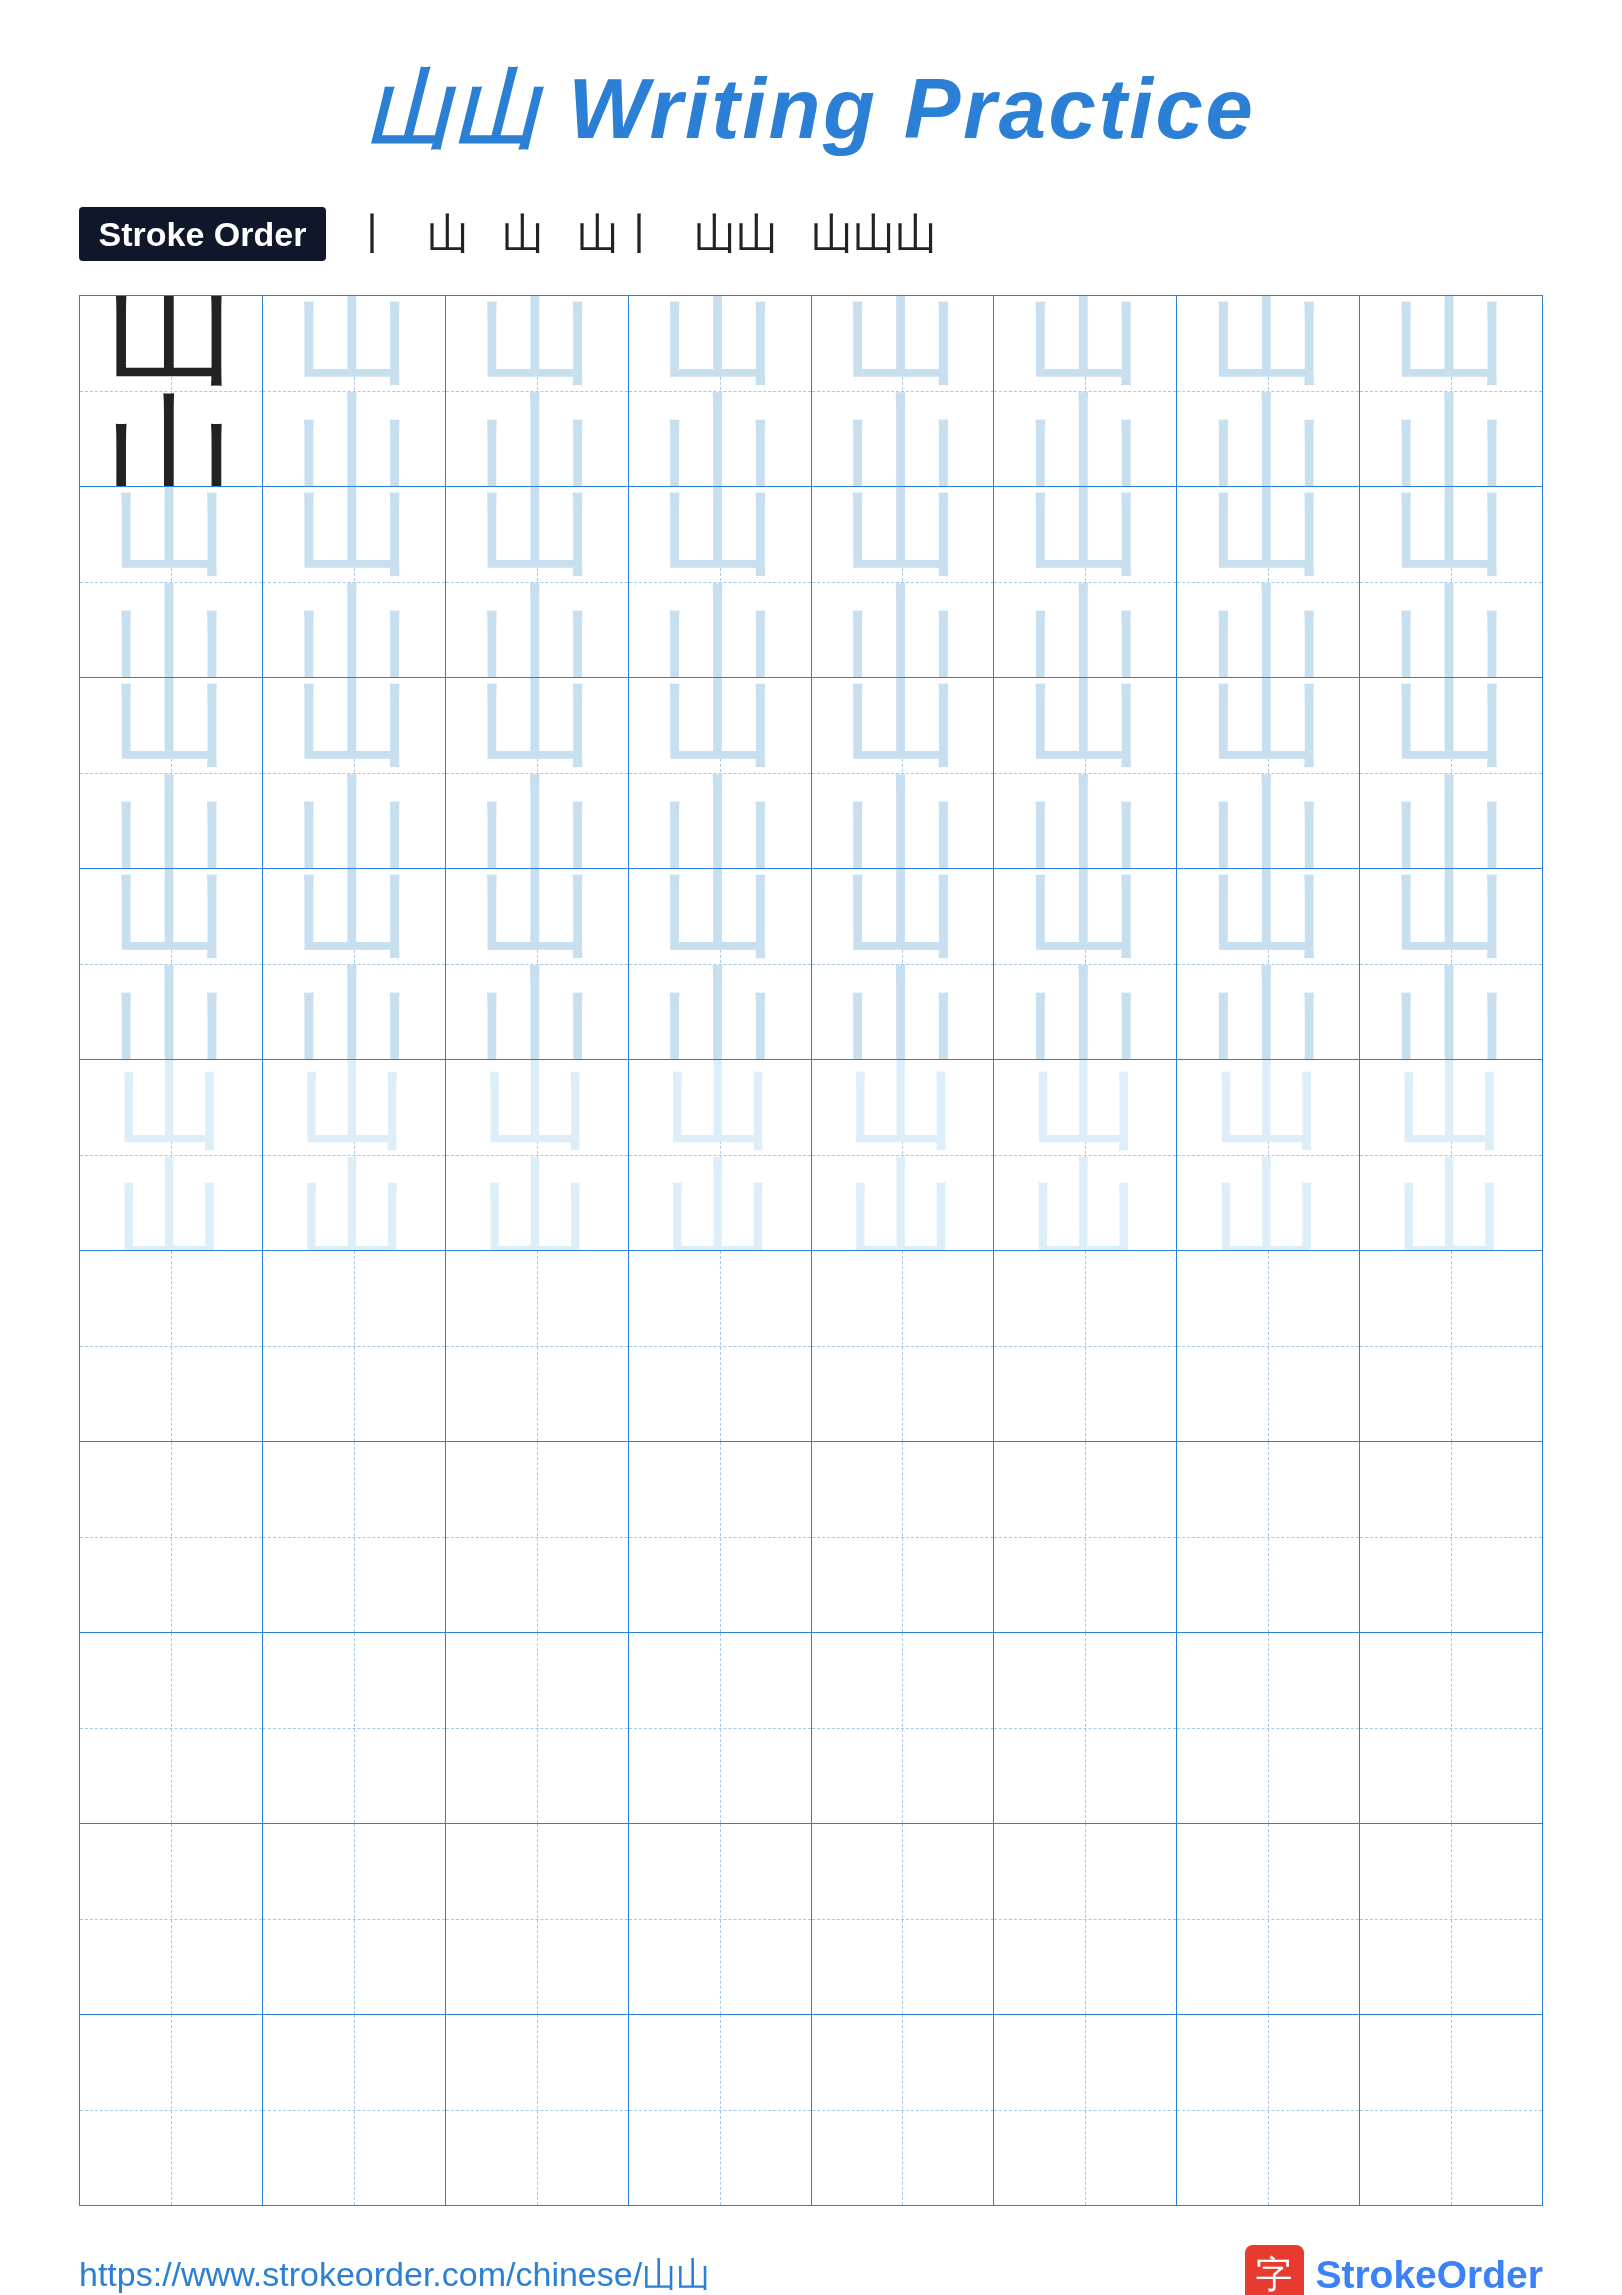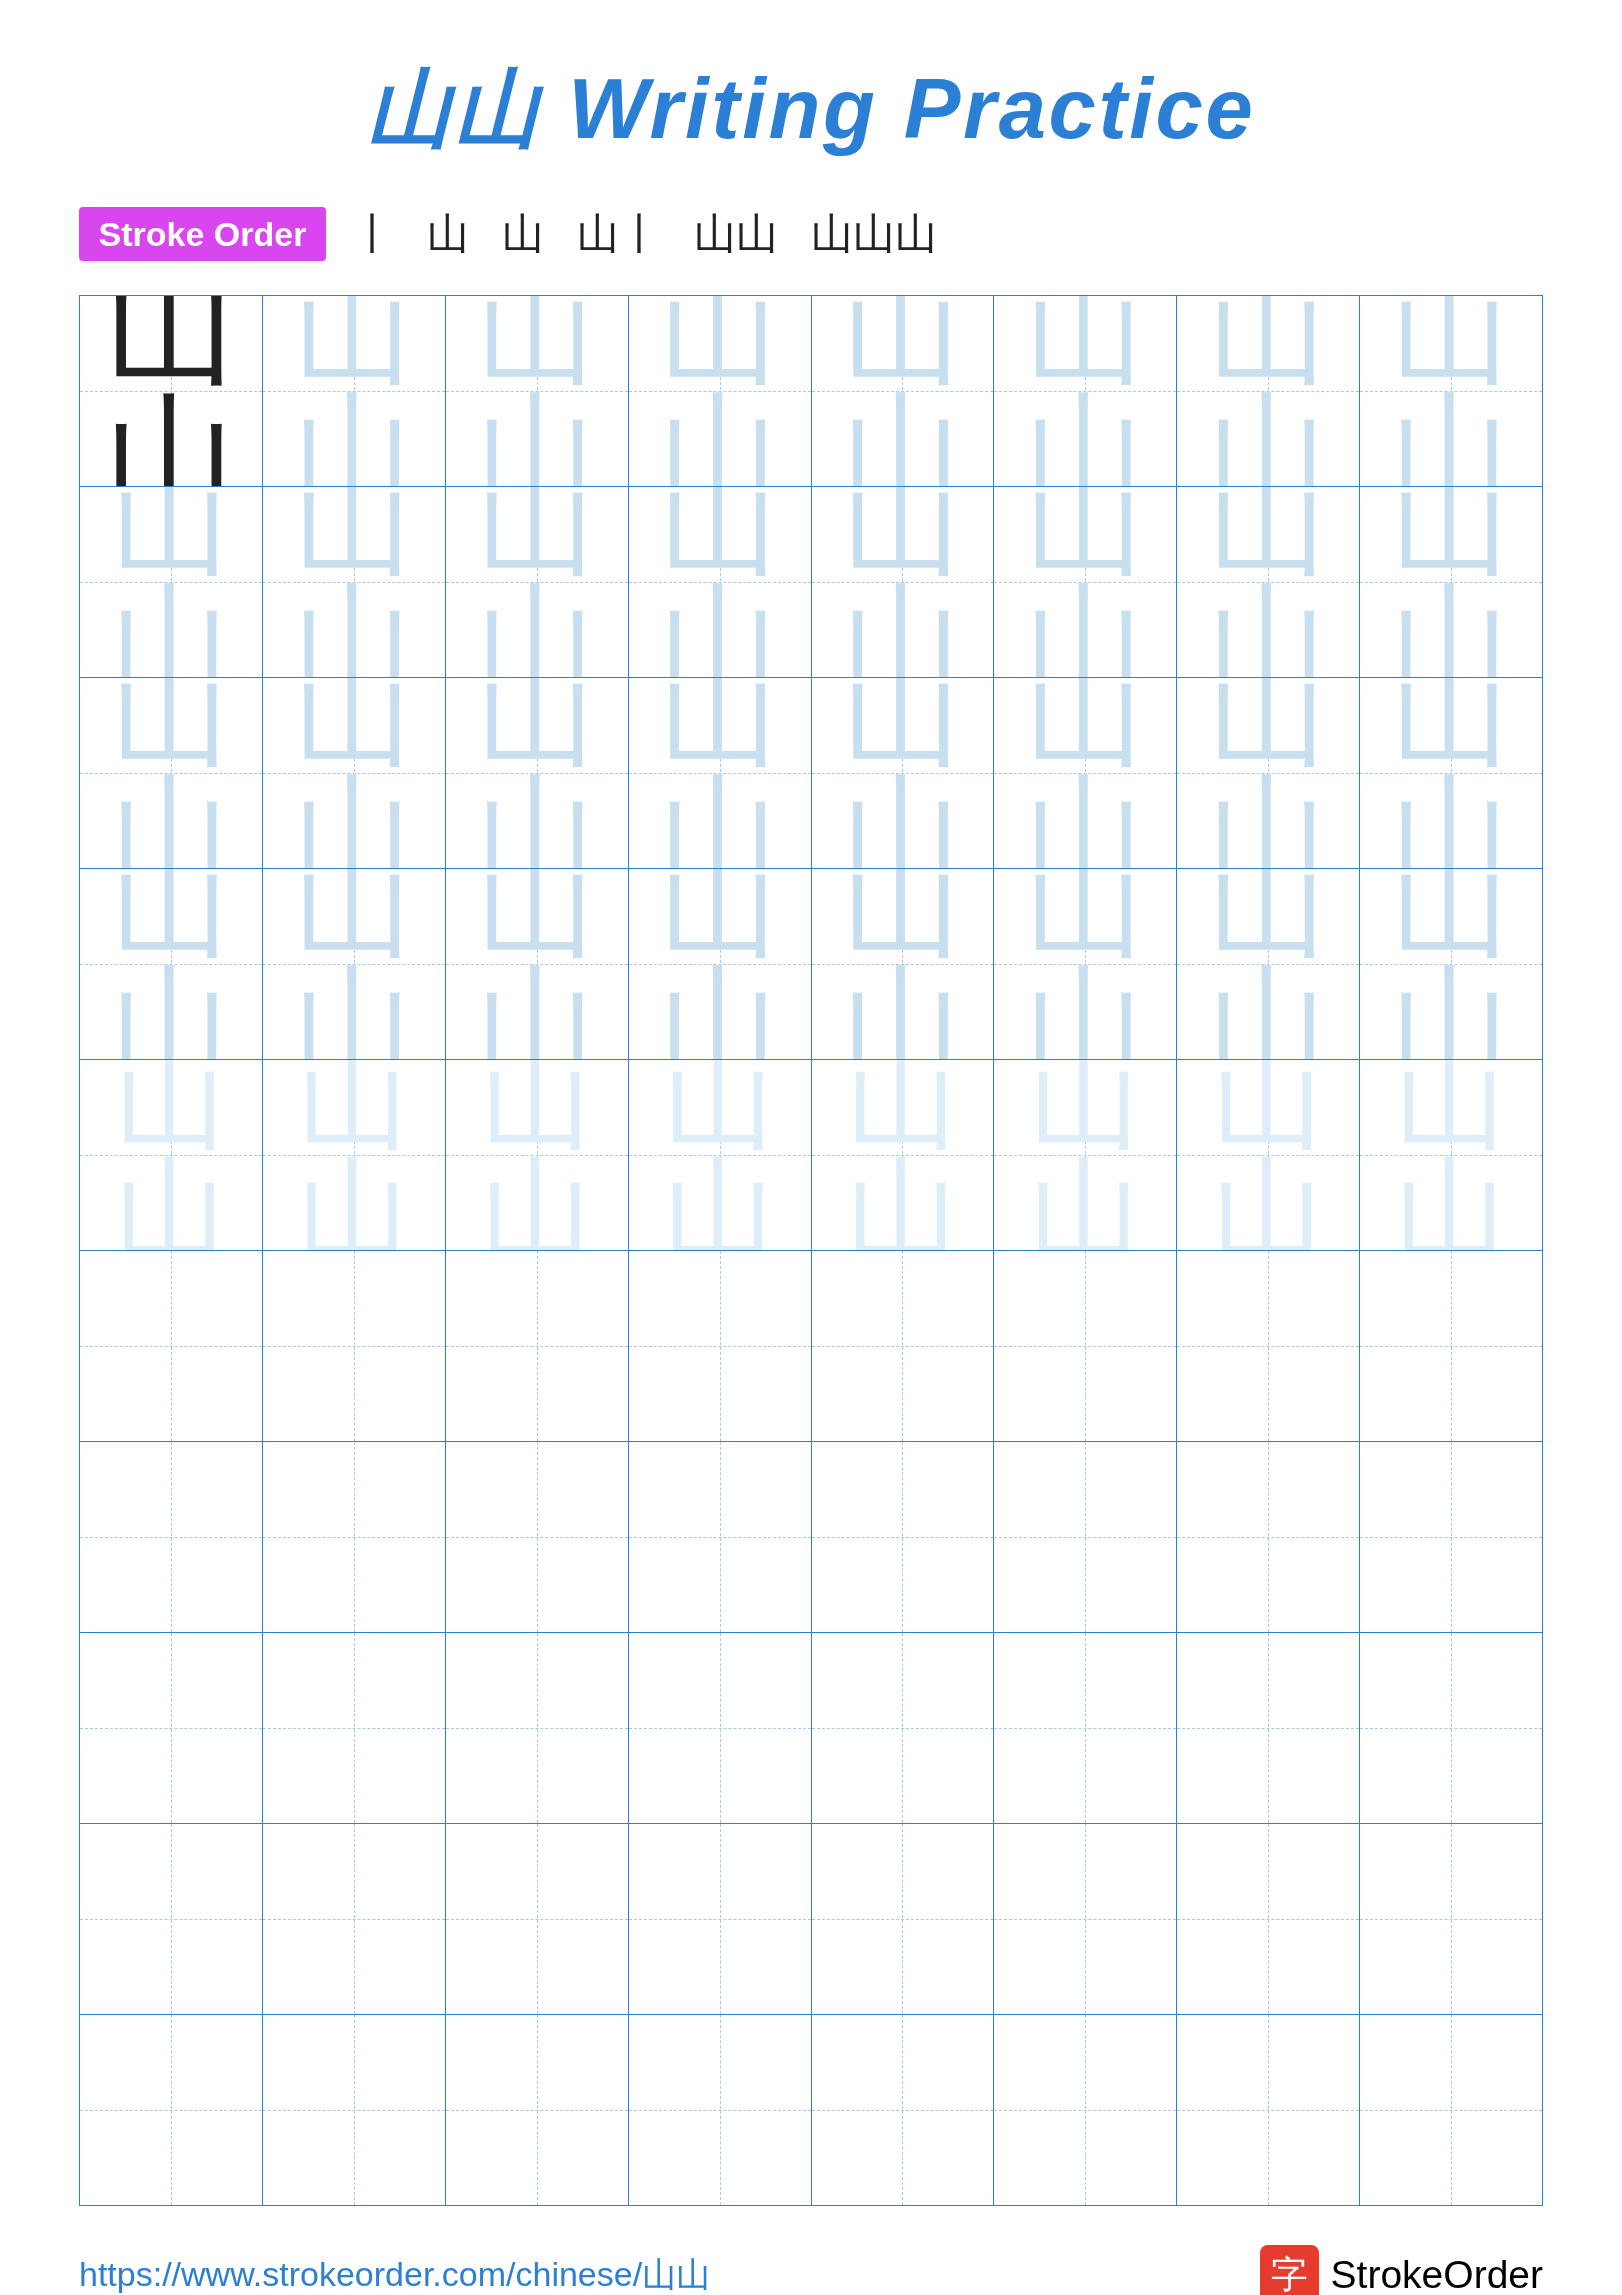--- a/index.html
+++ b/index.html
@@ -37,21 +37,21 @@
     }
 
     .stroke-order-row {
       display: flex;
       align-items: center;
       margin-bottom: 33px;
       gap: 26px;
     }
 
     .stroke-order-badge {
-      background: #d946ef;
+      background: #0f172a;
       color: #fff;
       font-size: 34px;
       font-weight: bold;
       padding: 7.9px 19.6px;
       border-radius: 3.9px;
       white-space: nowrap;
     }
 
     .stroke-steps {
       display: flex;
@@ -166,22 +166,22 @@
       display: flex;
       align-items: center;
       justify-content: center;
       font-size: 37px;
       color: #fff;
       font-family: serif;
     }
 
     .footer-brand-text {
       font-size: 39px;
-      font-weight: normal;
-      color: #000000;
+      font-weight: bold;
+      color: #3b82f6;
     }
   </style>
 </head>
 <body>
 
 <div class="page">
 
   <div class="title-row">
     <span class="title-text">
       <span style="color:#2b7fd4; font-family:serif;">山山</span>

